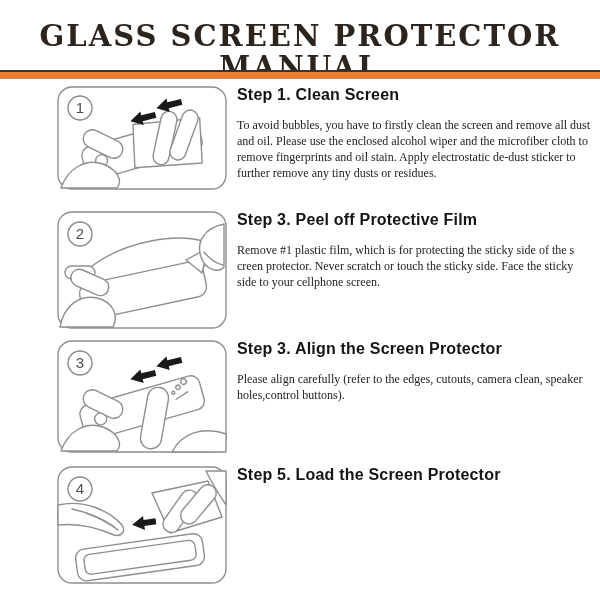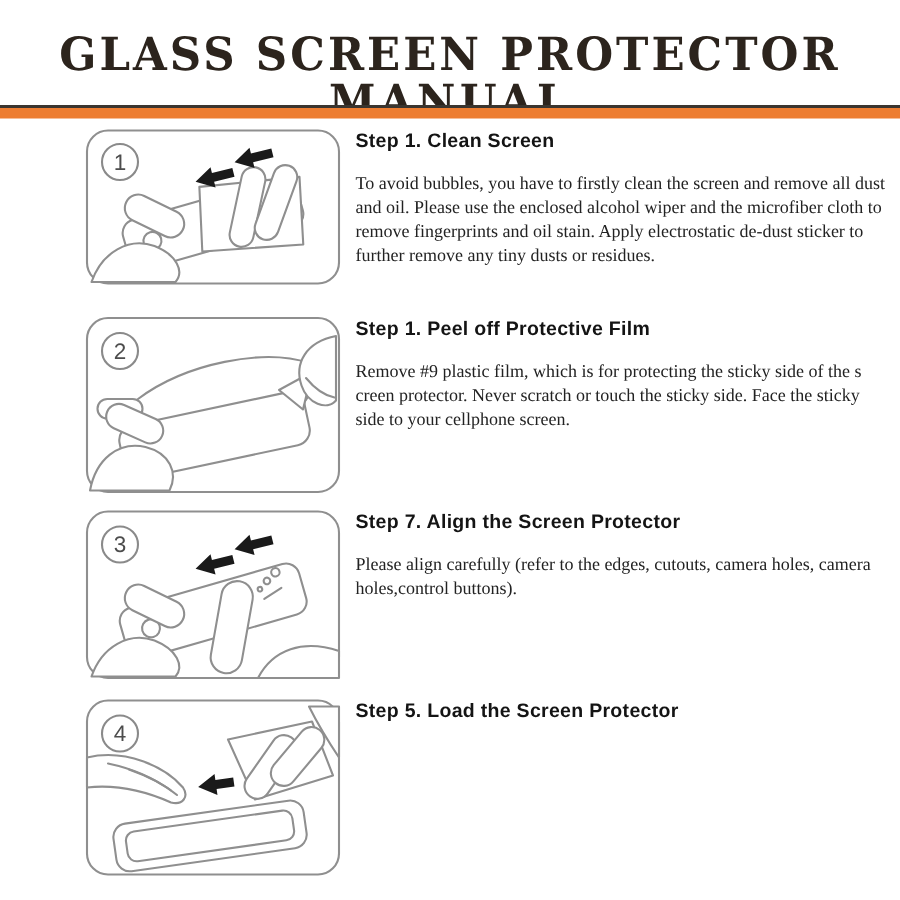--- a/index.html
+++ b/index.html
@@ -39,21 +39,21 @@
   .step-1 { top: 85px; }
   .step-2 { top: 210px; }
   .step-3 { top: 339px; }
   .step-4 { top: 465px; }
   .figure { flex: 0 0 auto; }
   .figure svg { display: block; }
   .content { width: 358px; margin-left: 9px; padding-top: 1px; }
   .step-heading {
     font-family: "Liberation Sans", sans-serif;
     font-weight: 700;
-    font-size: 13px;
+    font-size: 16px;
     color: #141414;
     letter-spacing: 0.2px;
   }
   .step-body {
     margin-top: 13px;
     font-family: "Liberation Serif", serif;
     font-size: 12px;
     line-height: 1.34;
     color: #222222;
   }
@@ -117,22 +117,22 @@
       <path class="art" d="M168 14 C148 18 140 32 145 47 C149 59 162 64 168 57 Z"></path>
       <path class="art-line" d="M148 42 q9 11 19 13"></path>
       <rect class="art" x="9" y="56" width="30" height="13" rx="6.5"></rect>
       <rect class="art" x="14" y="64" width="40" height="17" rx="8.5" transform="rotate(24 34 72)"></rect>
       <path class="art" d="M4 117 C8 96 23 84 41 88 C57 92 63 105 57 117 Z"></path>
       <circle class="badge-circle" cx="24" cy="24" r="12"></circle>
       <text class="badge-num" x="24" y="29">2</text>
     </svg>
   </div>
   <div class="content">
-    <h2 class="step-heading">Step 1. Peel off Protective Film</h2>
-    <p class="step-body">Remove #9 plastic film, which is for protecting the sticky side of the s creen protector. Never scratch or touch the sticky side. Face the sticky side to your cellphone screen.</p>
+    <h2 class="step-heading">Step 3. Peel off Protective Film</h2>
+    <p class="step-body">Remove #1 plastic film, which is for protecting the sticky side of the s creen protector. Never scratch or touch the sticky side. Face the sticky side to your cellphone screen.</p>
   </div>
 </section>
 
 <section class="step step-3">
   <div class="figure">
     <svg width="172" height="115" viewBox="0 0 172 115">
       <rect class="art" x="2" y="2" width="168" height="111" rx="14"></rect>
       <g transform="rotate(-16 86 68)">
         <rect class="art" x="24" y="51" width="124" height="35" rx="9"></rect>
         <circle class="art" cx="43" cy="68" r="6"></circle>
@@ -145,22 +145,22 @@
       <path class="art" d="M116 113 C126 94 146 87 170 95 L170 113 Z"></path>
       <rect class="art" x="26" y="56" width="42" height="18" rx="9" transform="rotate(26 47 65)"></rect>
       <path class="art" d="M5 112 C12 92 30 82 47 88 C62 94 67 105 61 112 Z"></path>
       <path class="art-arrow" d="M74 37 L86 30 L86 34 L100 34 L100 40 L86 40 L86 44 Z" transform="rotate(-14 87 37)"></path>
       <path class="art-arrow" d="M126 24 L114 17 L114 21 L100 21 L100 27 L114 27 L114 31 Z" transform="rotate(-14 113 24) scale(-1 1) translate(-226 0)"></path>
       <circle class="badge-circle" cx="24" cy="24" r="12"></circle>
       <text class="badge-num" x="24" y="29">3</text>
     </svg>
   </div>
   <div class="content">
-    <h2 class="step-heading">Step 7. Align the Screen Protector</h2>
-    <p class="step-body">Please align carefully (refer to the edges, cutouts, camera holes, camera holes,control buttons).</p>
+    <h2 class="step-heading">Step 3. Align the Screen Protector</h2>
+    <p class="step-body">Please align carefully (refer to the edges, cutouts, camera clean, speaker holes,control buttons).</p>
   </div>
 </section>
 
 <section class="step step-4">
   <div class="figure">
     <svg width="172" height="120" viewBox="0 0 172 120">
       <rect class="art" x="2" y="2" width="168" height="116" rx="14"></rect>
       <g transform="rotate(-8 86 92)">
         <rect class="art" x="20" y="76" width="128" height="32" rx="9"></rect>
         <rect class="art-line" x="28" y="82" width="112" height="20" rx="6"></rect>

